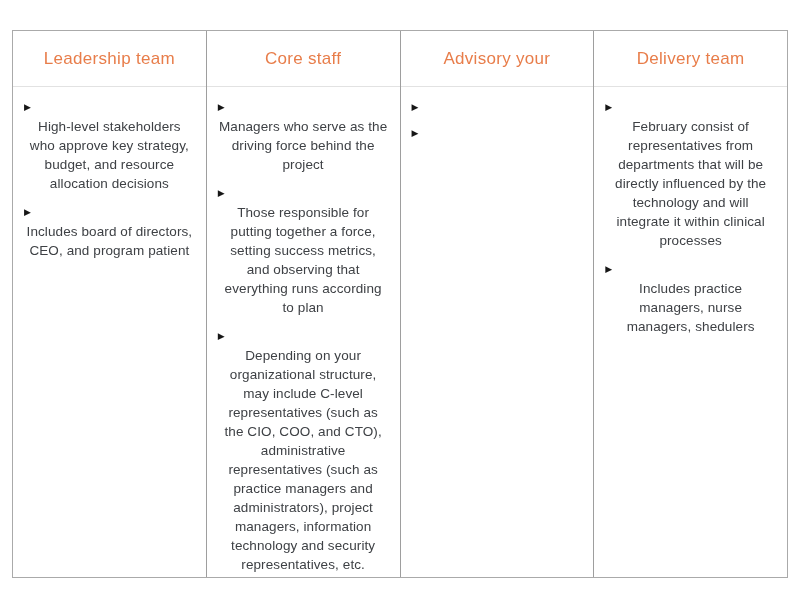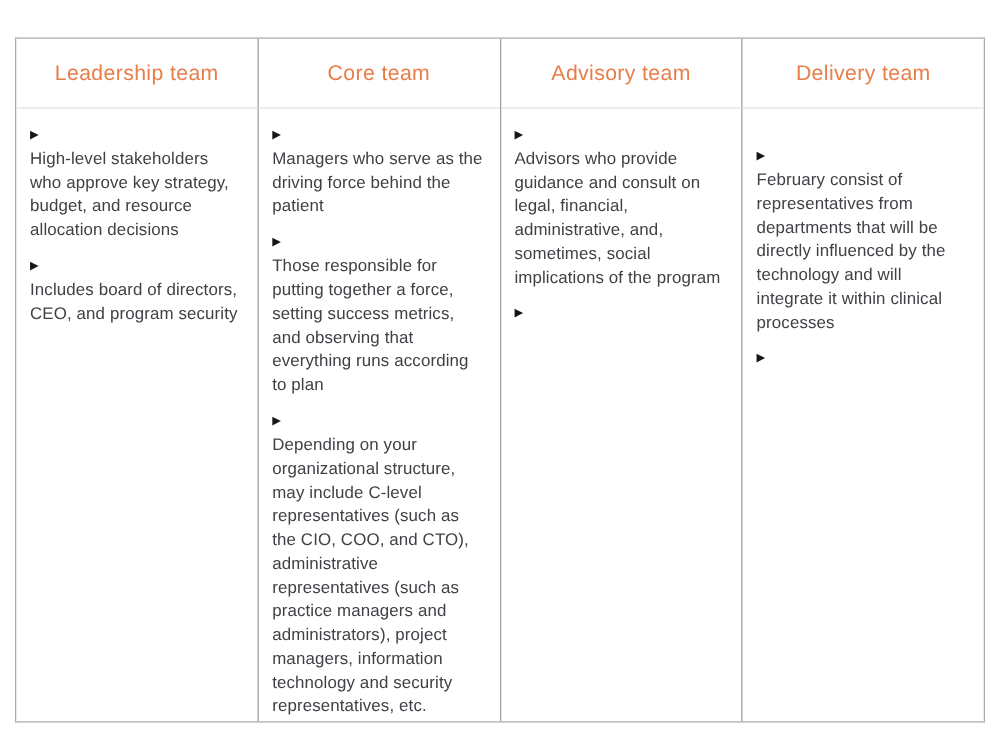--- a/index.html
+++ b/index.html
@@ -29,21 +29,20 @@
   .col {
     flex: 1 1 0;
     display: flex;
     flex-direction: column;
     border-right: 1px solid #9e9e9e;
     box-sizing: border-box;
     min-width: 0;
   }
   .col:last-child {
     border-right: none;
-    gap: 17px;
   }
   .col-header {
     height: 56px;
     flex: 0 0 56px;
     display: flex;
     align-items: center;
     justify-content: center;
     border-bottom: 1px solid #e2e2e2;
     box-sizing: border-box;
   }
@@ -64,88 +63,89 @@
   }
   .bullet {
     display: block;
     font-size: 9px;
     line-height: 14px;
     color: #161616;
     margin-bottom: 3px;
   }
   .item-text {
     white-space: pre-line;
+    text-align: center;
   }
 </style>
 </head>
 <body>
 
 <div class="page">
   <div class="team-table">
 
     <div class="col">
       <div class="col-header">
         <span>Leadership team</span>
       </div>
       <div class="col-body">
         <div class="item">
           <span class="bullet">▶</span>
           <div class="item-text">High-level stakeholders who approve key strategy, budget, and resource allocation decisions</div>
         </div>
         <div class="item">
           <span class="bullet">▶</span>
-          <div class="item-text">Includes board of directors, CEO, and program security</div>
+          <div class="item-text">Includes board of directors, CEO, and program patient</div>
         </div>
       </div>
     </div>
 
     <div class="col">
       <div class="col-header">
-        <span>Core team</span>
+        <span>Core staff</span>
       </div>
       <div class="col-body">
         <div class="item">
           <span class="bullet">▶</span>
-          <div class="item-text">Managers who serve as the driving force behind the patient</div>
+          <div class="item-text">Managers who serve as the driving force behind the project</div>
         </div>
         <div class="item">
           <span class="bullet">▶</span>
           <div class="item-text">Those responsible for putting together a force, setting success metrics, and observing that everything runs according to plan</div>
         </div>
         <div class="item">
           <span class="bullet">▶</span>
           <div class="item-text">Depending on your organizational structure, may include C-level representatives (such as the CIO, COO, and CTO), administrative representatives (such as practice managers and administrators), project managers, information technology and security representatives, etc.</div>
         </div>
       </div>
     </div>
 
     <div class="col">
       <div class="col-header">
-        <span>Advisory team</span>
+        <span>Advisory your</span>
       </div>
       <div class="col-body">
         <div class="item">
           <span class="bullet">▶</span>
-          <div class="item-text">Advisors who provide guidance and consult on legal, financial, administrative, and, sometimes, social implications of the program</div>
         </div>
         <div class="item">
           <span class="bullet">▶</span>
         </div>
       </div>
     </div>
 
     <div class="col">
       <div class="col-header">
         <span>Delivery team</span>
       </div>
       <div class="col-body">
         <div class="item">
           <span class="bullet">▶</span>
           <div class="item-text">February consist of representatives from departments that will be directly influenced by the technology and will integrate it within clinical processes</div>
         </div>
         <div class="item">
           <span class="bullet">▶</span>
+          <div class="item-text">Includes practice managers, nurse managers, shedulers</div>
         </div>
       </div>
     </div>
 
   </div>
 </div>
 
 </body></html>

